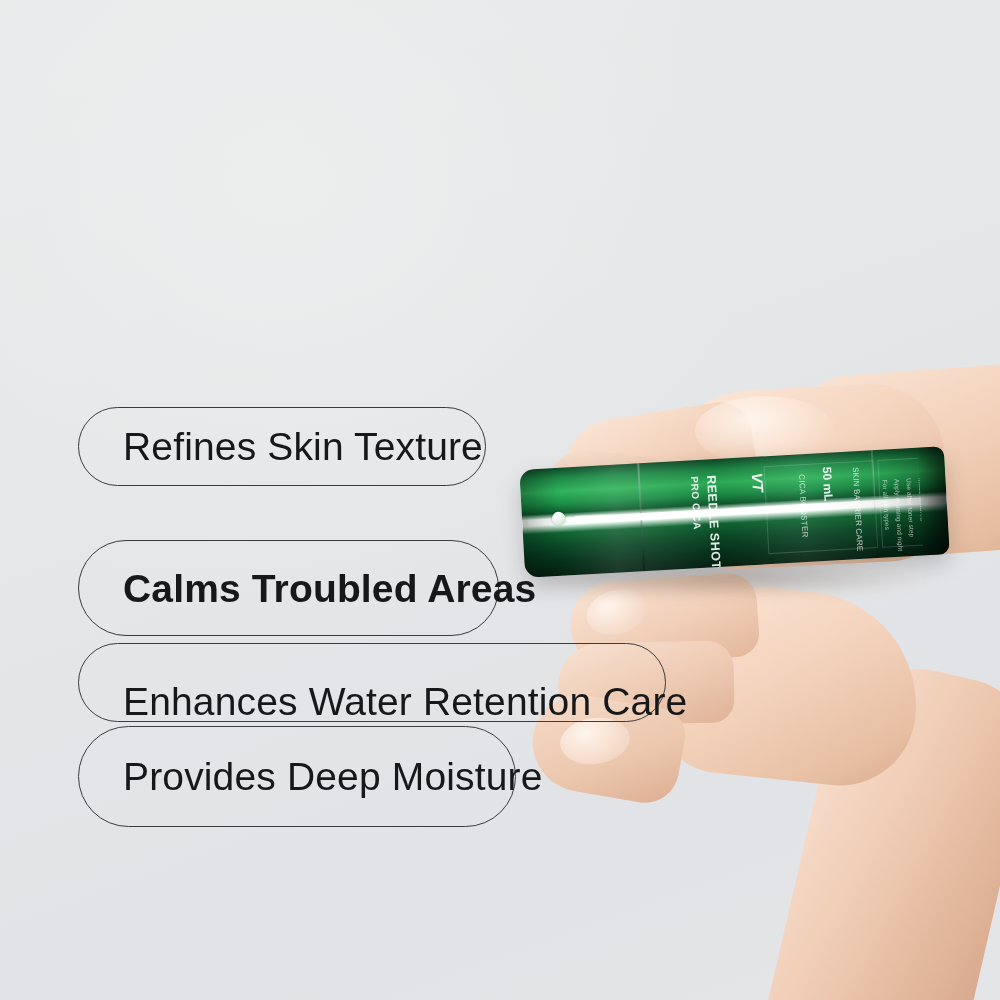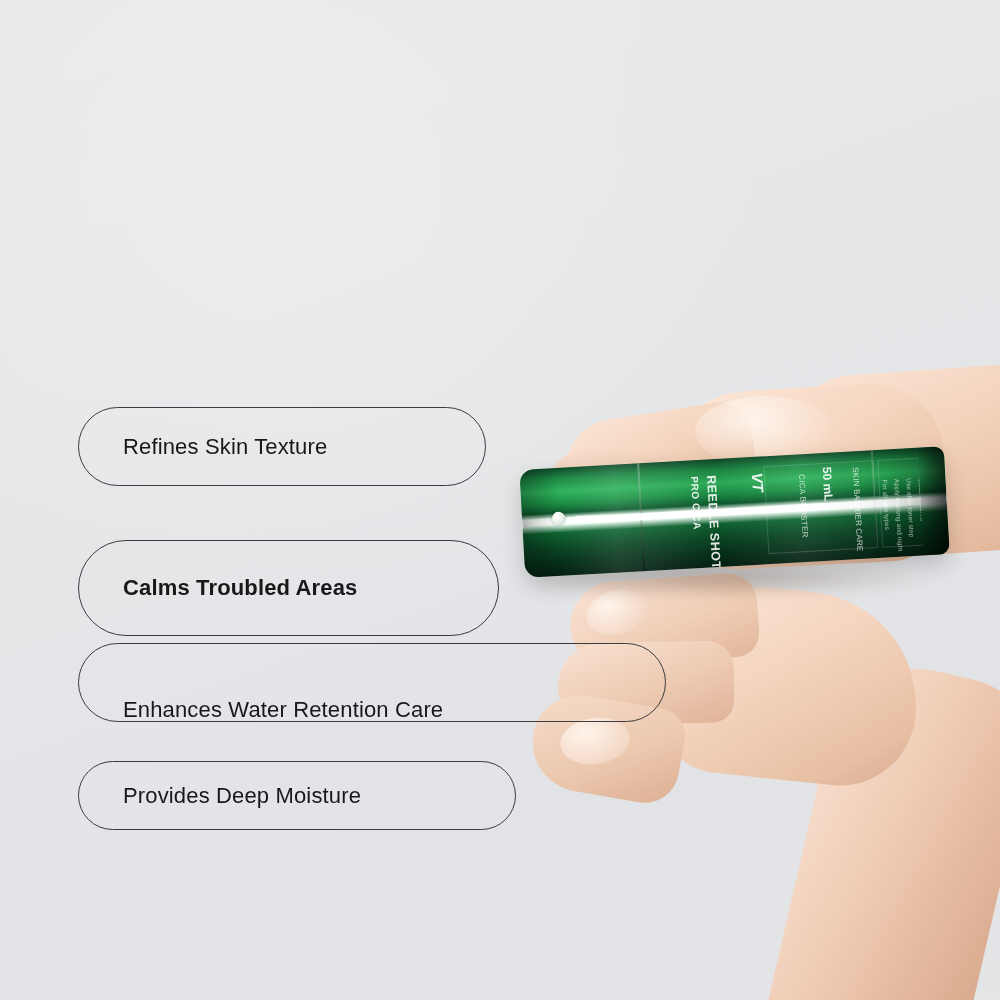--- a/index.html
+++ b/index.html
@@ -38,31 +38,31 @@
 
   
   .pill {
     position:absolute;
     display:flex;
     align-items:center;
     border:1.6px solid #3b3c3f;
     border-radius:999px;
     background:transparent;
     color:#17181a;
-    font-size:22px;
+    font-size:39px;
     letter-spacing:0.15px;
     padding-left:44px;
     z-index:40;
   }
   .pill span { white-space:nowrap; line-height:1; }
 
   #pill-0 { left:78px;  top:407px; width:408px; height:79px; }
   #pill-1 { left:78px;  top:540px; width:421px; height:96px;font-weight:bold; }
   #pill-2 { left:78px;  top:643px; width:588px; height:79px;align-items:flex-end; }
-  #pill-3 { left:78px;  top:761px; width:438px; height:69px; }
+  #pill-3 { left:78px;  top:726px; width:438px; height:101px; }
 
   
   #photo {
     position:absolute;
     left:460px; top:340px;
     width:560px; height:680px;
     z-index:20;
   }
 
   

